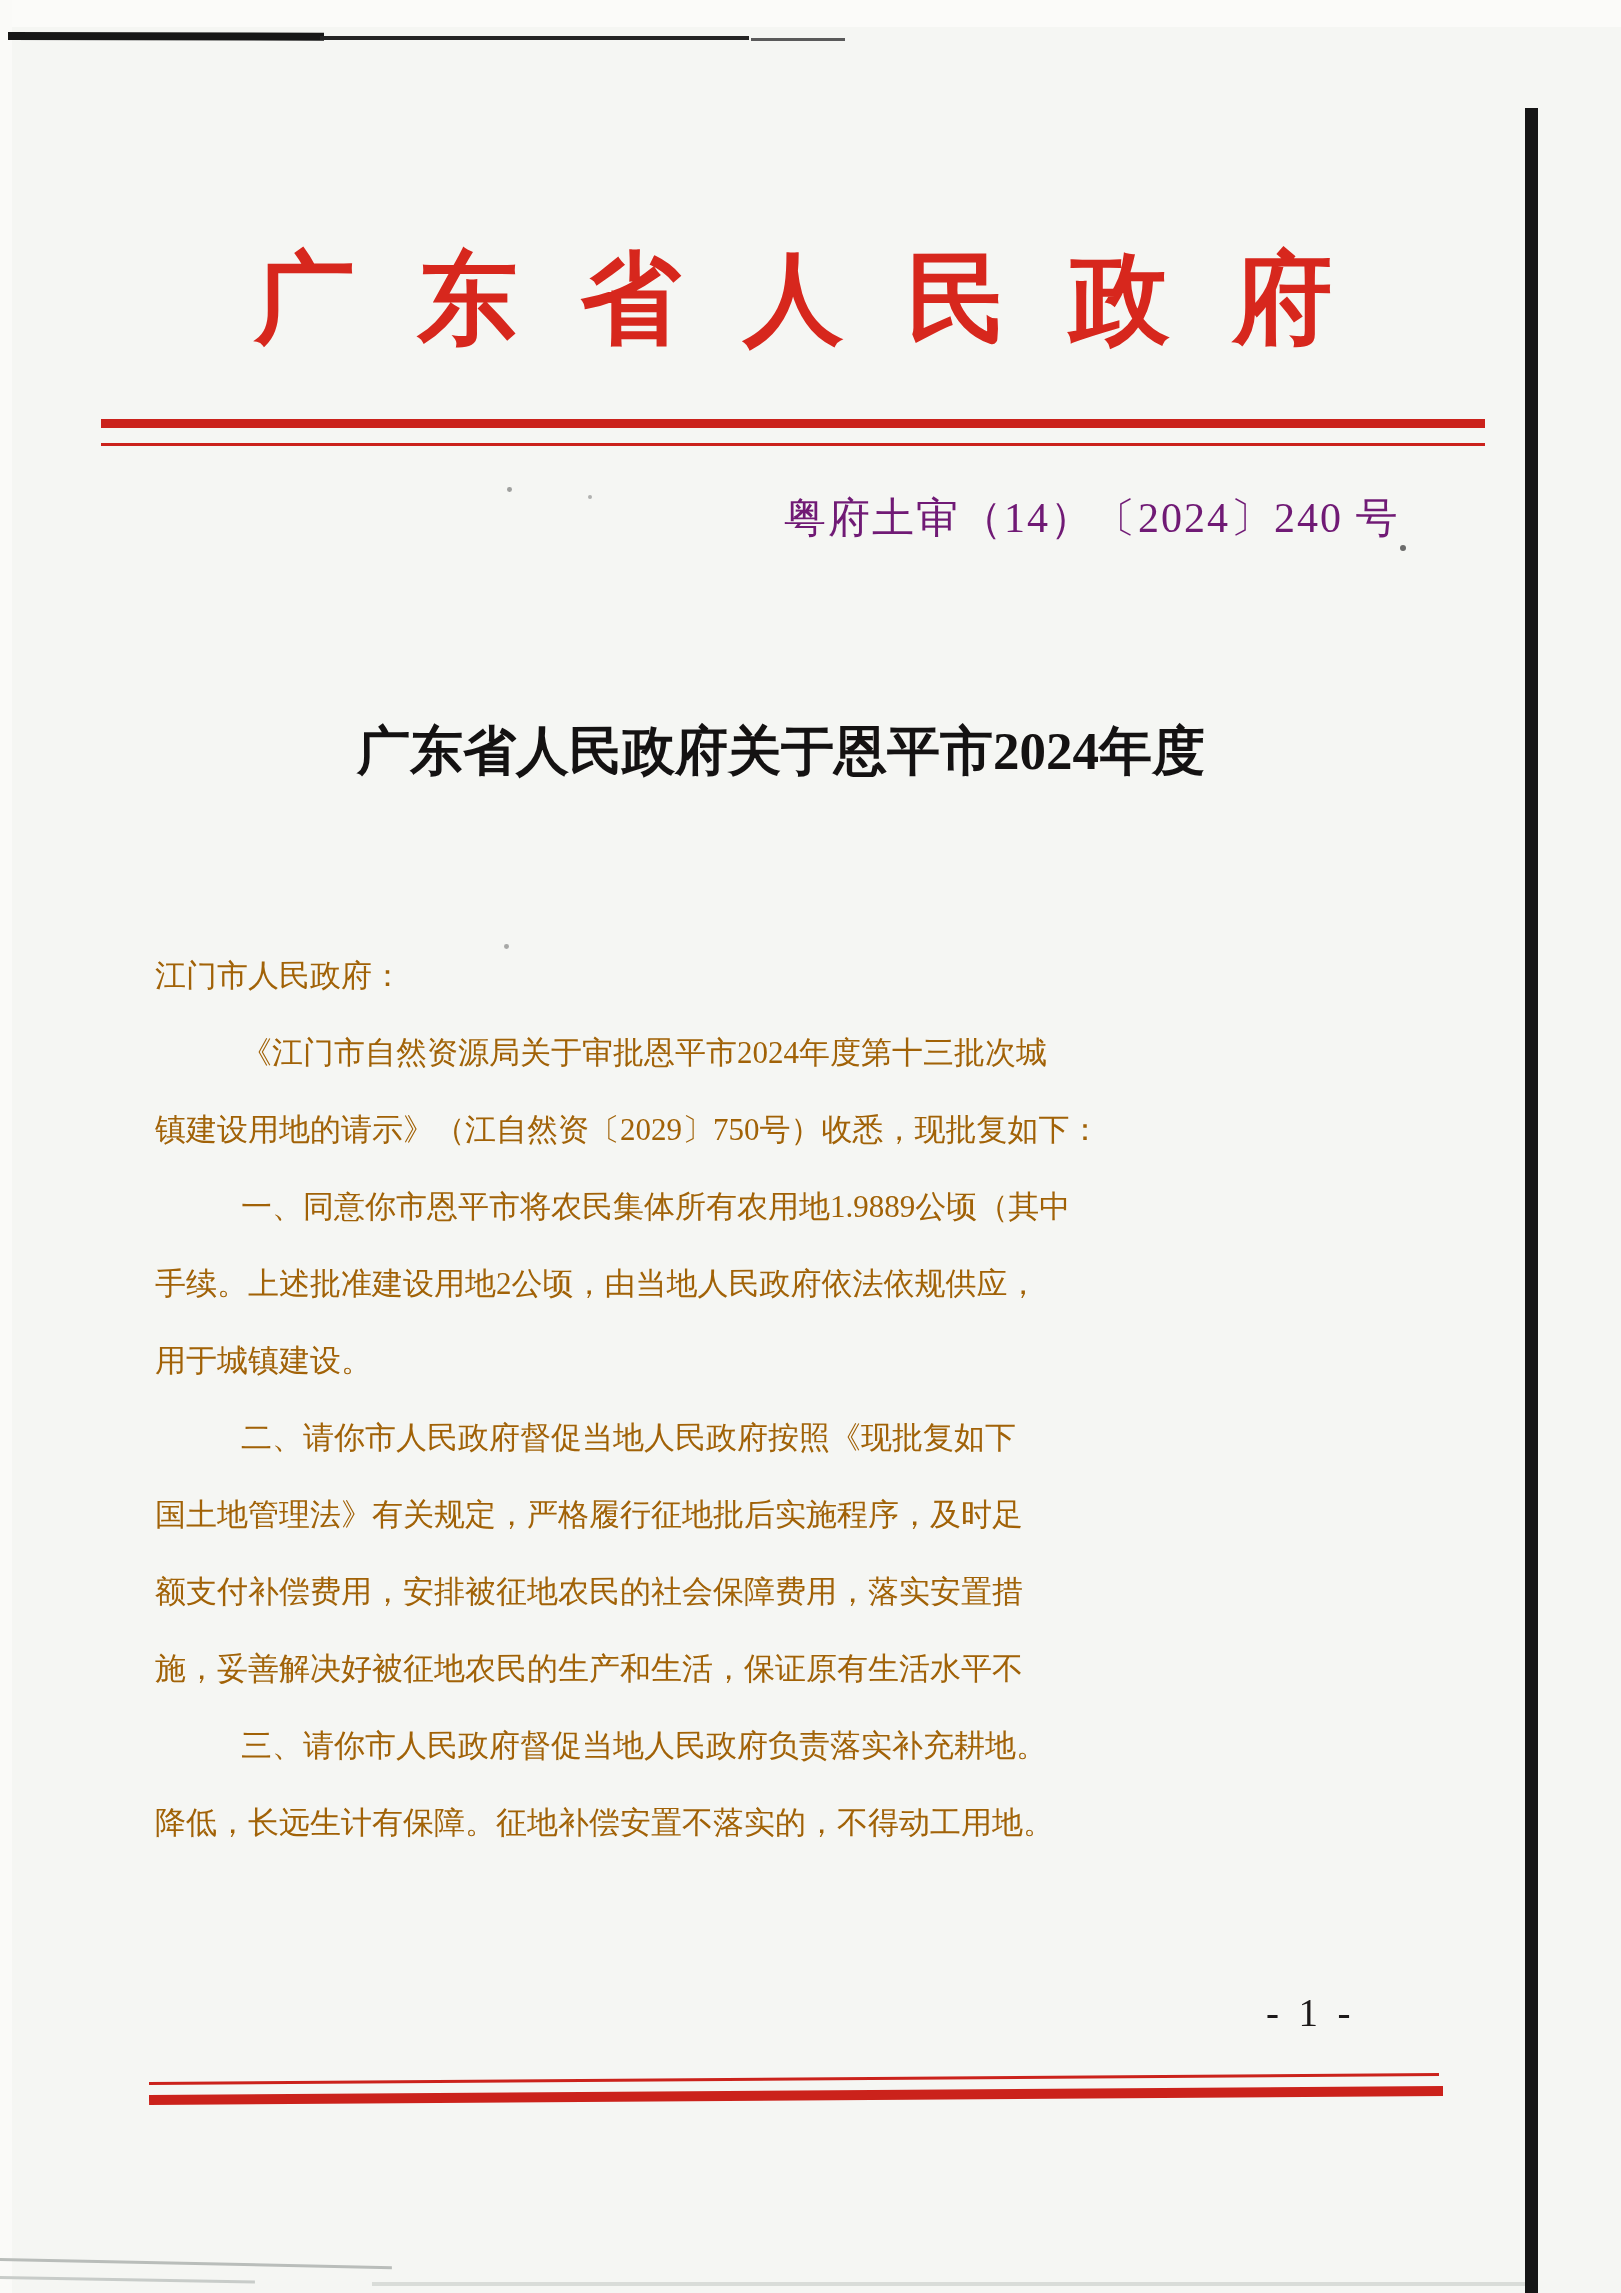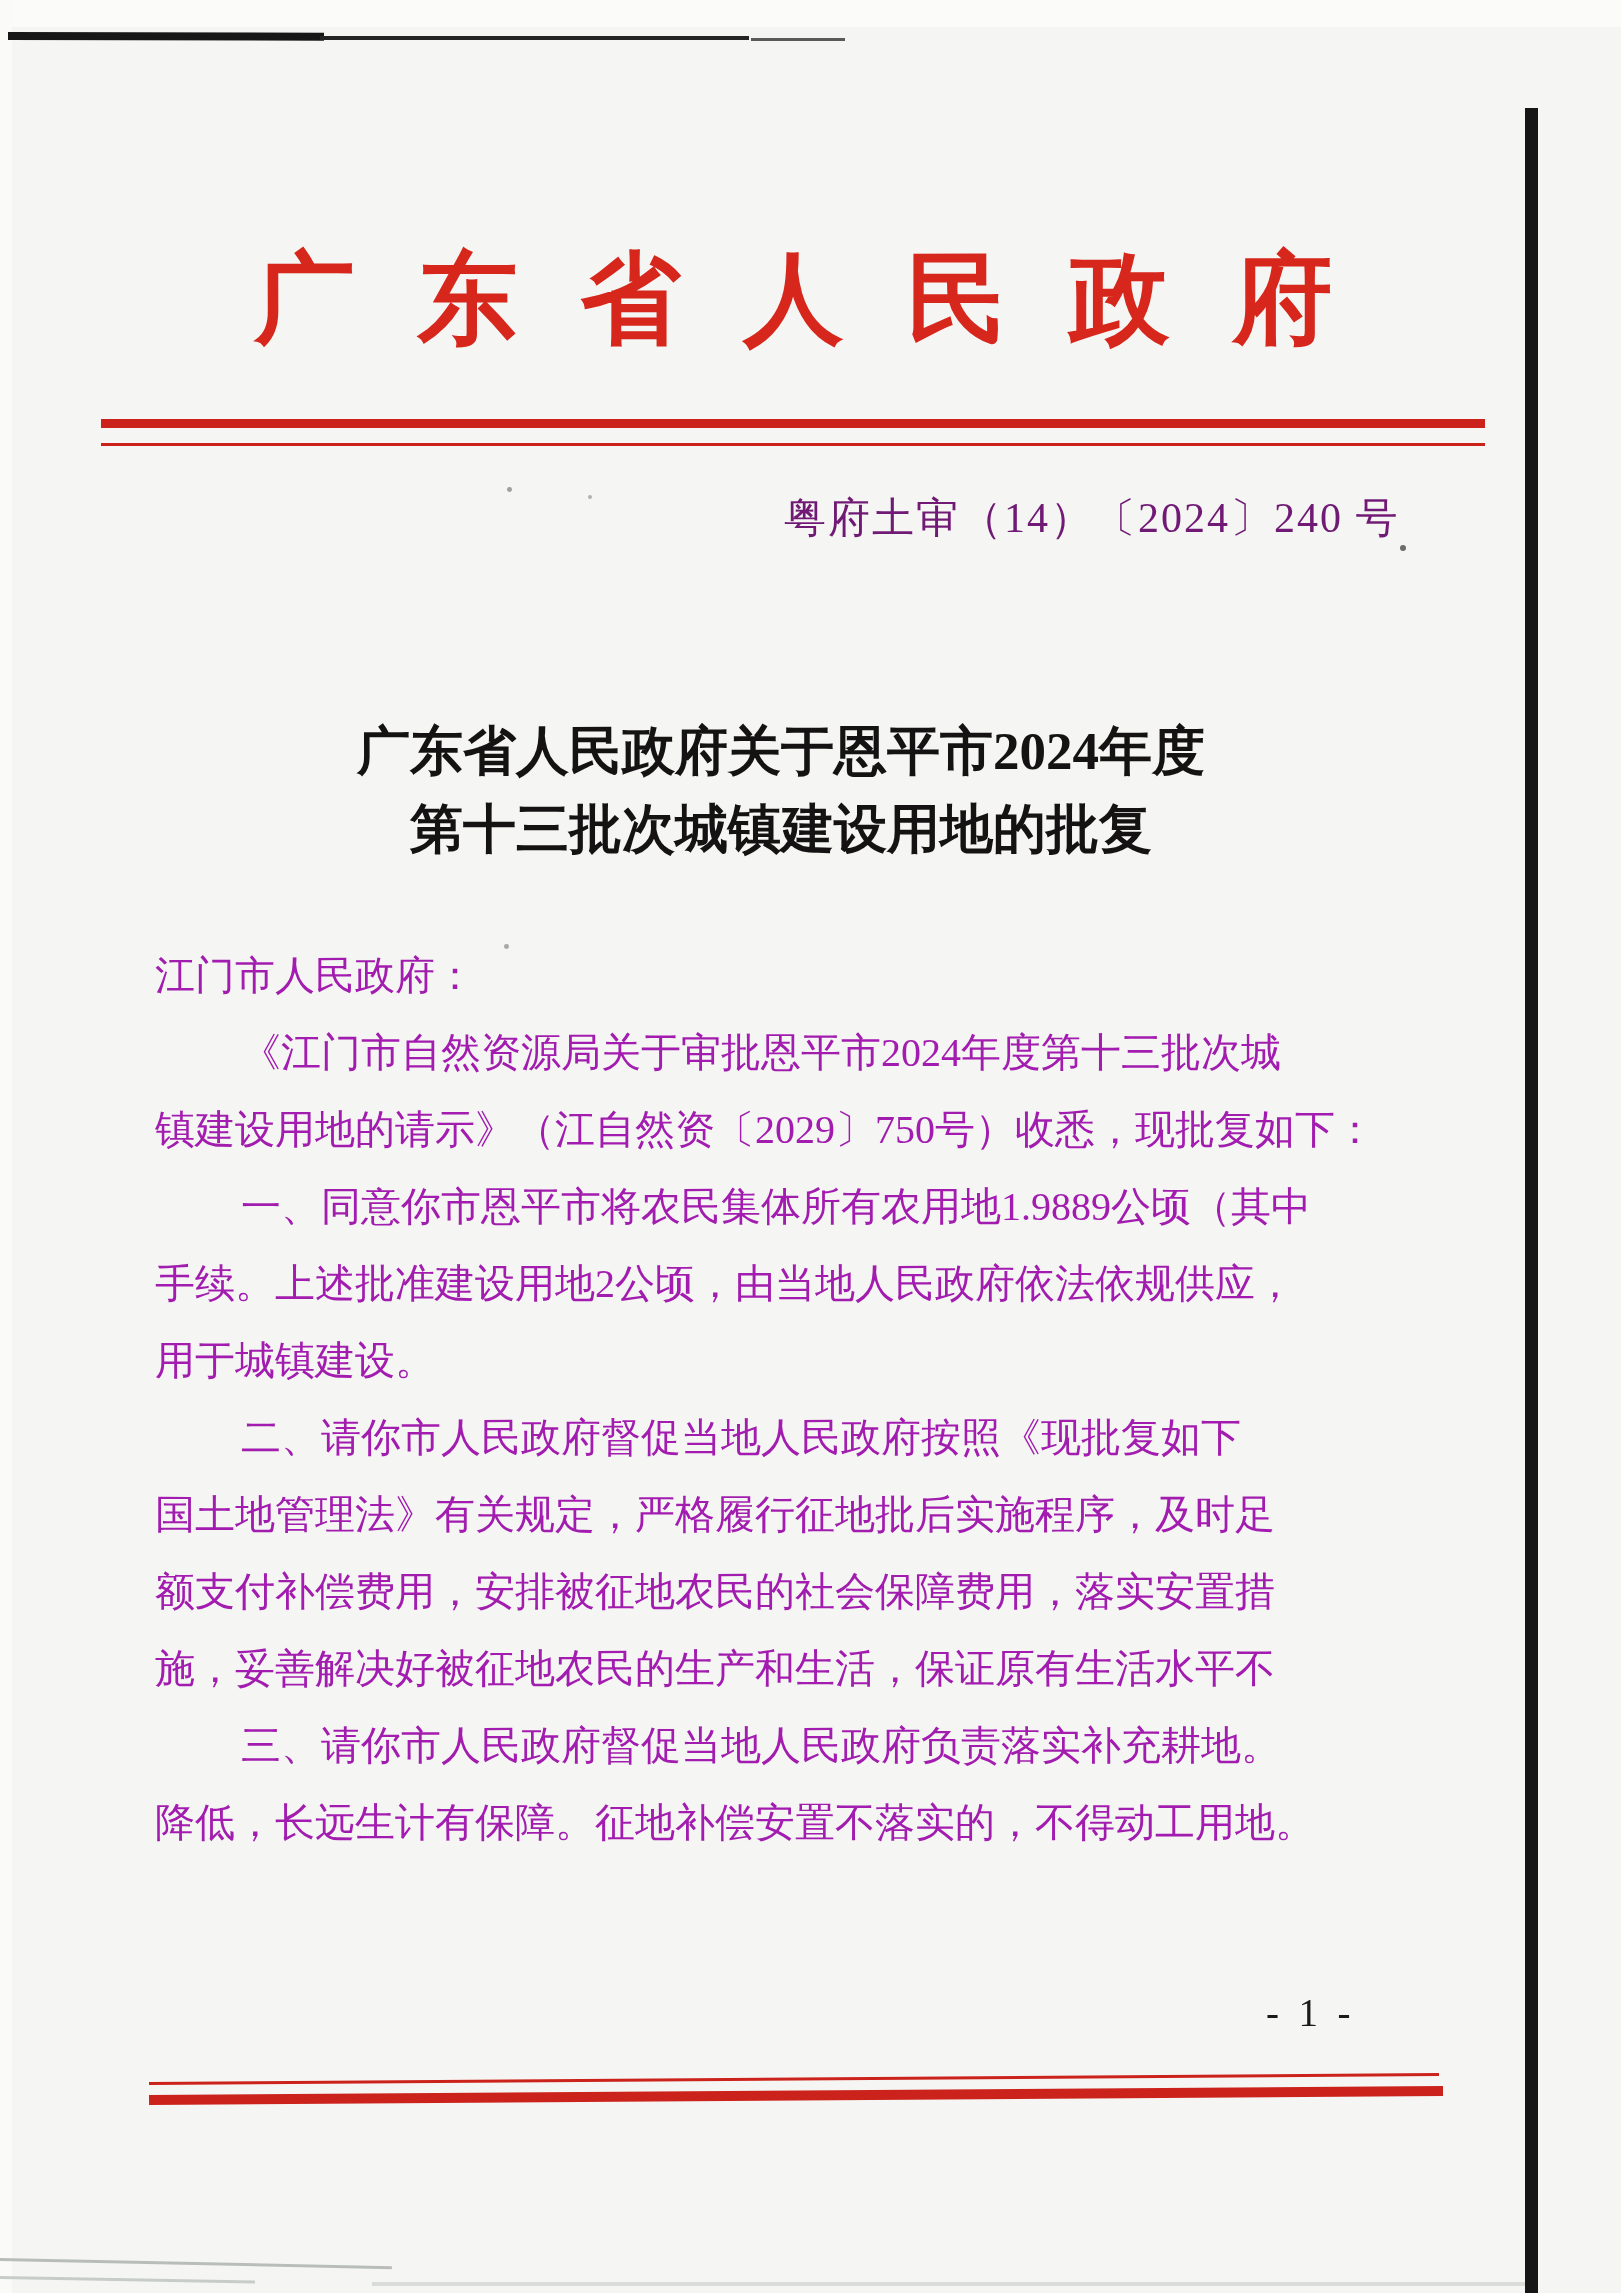--- a/index.html
+++ b/index.html
@@ -50,21 +50,21 @@
 
   .doc-title{
     position:absolute;left:0;right:59px;top:712px;
     text-align:center;
     font-size:53px;line-height:78px;
     font-weight:700;color:#141212;
   }
 
   .body-text{
     position:absolute;left:155px;top:937px;width:1343px;
-    font-size:40px;line-height:77px;color:#a21caf;
+    font-size:31px;line-height:77px;color:#a16207;
   }
   .line{height:77px;white-space:nowrap;}
   .indent{text-indent:86px;}
 
   .page-number{
     position:absolute;left:1266px;top:1990px;
     font-size:39px;letter-spacing:4.9px;color:#1c1919;white-space:nowrap;
   }
 
   .rule-bot-thin{left:149px;top:2082px;width:1290px;height:2.9px;transform:rotate(-0.4deg);transform-origin:0 0;}
@@ -88,21 +88,20 @@
 
   <div class="letterhead">广东省人民政府</div>
 
   <div class="rule rule-top-thick"></div>
   <div class="rule rule-top-thin"></div>
 
   <div class="doc-number">粤府土审（14）〔2024〕240 号</div>
 
   <div class="doc-title">
     <div>广东省人民政府关于恩平市2024年度</div>
-    <div>第十三批次城镇建设用地的批复</div>
   </div>
 
   <div class="body-text">
     <div class="line">江门市人民政府：</div>
     <div class="line indent">《江门市自然资源局关于审批恩平市2024年度第十三批次城</div>
     <div class="line">镇建设用地的请示》（江自然资〔2029〕750号）收悉，现批复如下：</div>
     <div class="line indent">一、同意你市恩平市将农民集体所有农用地1.9889公顷（其中</div>
     <div class="line">手续。上述批准建设用地2公顷，由当地人民政府依法依规供应，</div>
     <div class="line">用于城镇建设。</div>
     <div class="line indent">二、请你市人民政府督促当地人民政府按照《现批复如下</div>

